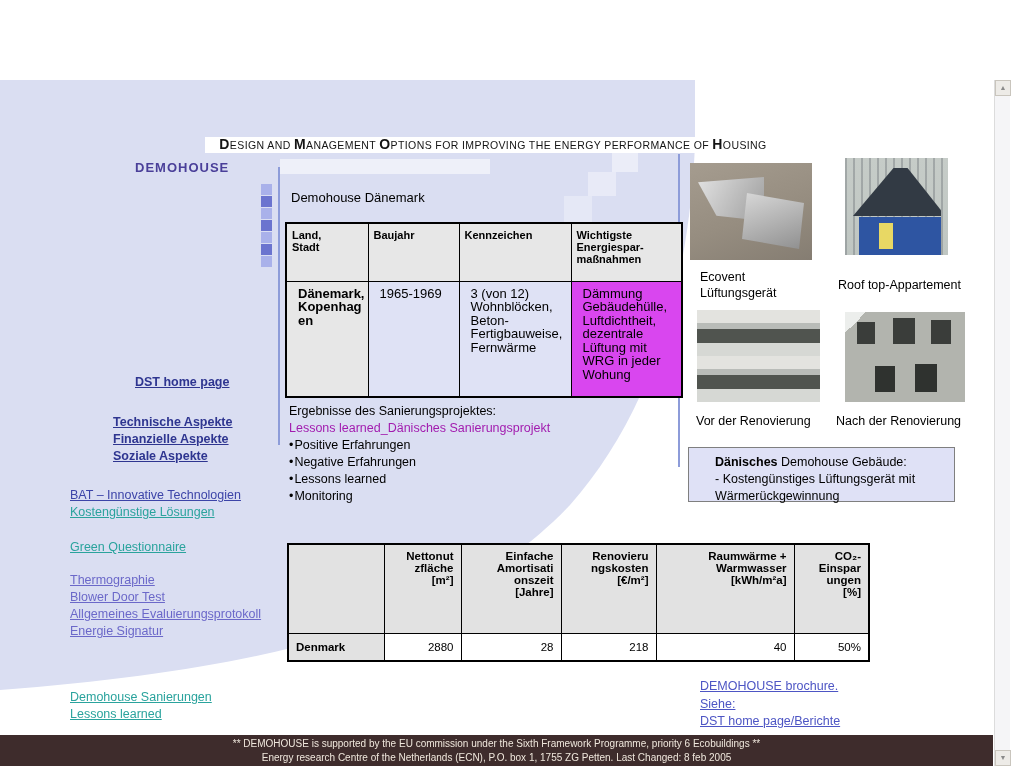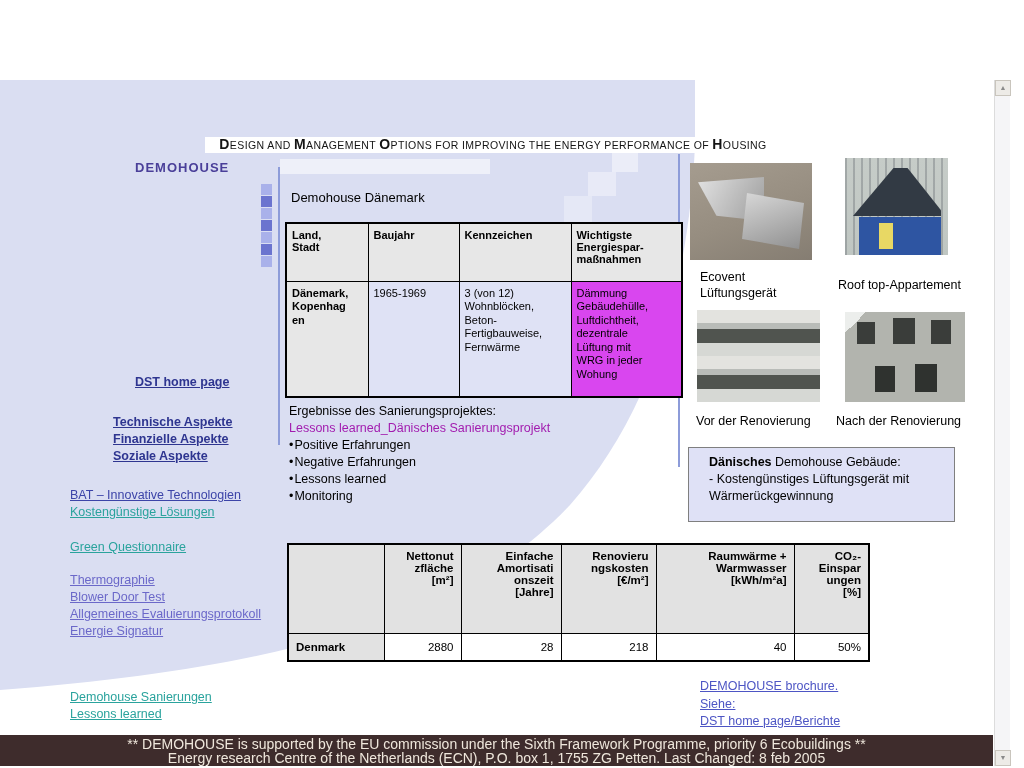--- a/index.html
+++ b/index.html
@@ -55,21 +55,21 @@
   #title-highlight{position:absolute;left:280px;top:159px;width:210px;height:15px;background:rgba(255,255,255,.55);}
 
   
   #main-title{position:absolute;left:287px;top:186px;margin:4px;font-size:13px;font-weight:normal;}
 
   
   table{border-collapse:collapse;table-layout:fixed;background:#fff;}
   th,td{border:1px solid #000;vertical-align:top;white-space:pre-line;overflow:hidden;}
   #table1{position:absolute;left:285px;top:222px;width:396px;border:2px solid #000;}
   #table1 th{background:#e7e7e7;font-size:11px;font-weight:bold;text-align:left;padding:5px 5px;height:58px;}
-  #table1 td{font-size:11px;padding:5px 5px;height:116px;line-height:13.5px;margin-top:12px;}
+  #table1 td{font-size:13px;padding:5px 11px;height:116px;line-height:13.5px;margin-top:12px;}
   #table1 td:nth-child(1){background:#e7e7e7;font-weight:bold;}
   #table1 td:nth-child(2),#table1 td:nth-child(3){background:#dfe2f5;}
   #table1 td:nth-child(4){background:#d946ef;}
 
   #table2{position:absolute;left:287px;top:543px;width:581px;border:2px solid #000;}
   #table2 th{background:#e2e2e2;font-size:11.5px;font-weight:bold;text-align:right;padding:5px 7px;height:89px;}
   #table2 td{font-size:11.5px;padding:4px 7px;height:28px;text-align:right;vertical-align:middle;}
   #table2 td:nth-child(1){background:#e2e2e2;font-weight:bold;text-align:left;}
 
   
@@ -104,42 +104,42 @@
         linear-gradient(#2f322f,#2f322f) 70px 52px/22px 28px no-repeat,
         linear-gradient(135deg,#eceeec 0 10%,rgba(0,0,0,0) 10%),
         #b2b4ae;}
   .caption{position:absolute;font-size:12.5px;line-height:16px;white-space:pre-line;}
   #cap-ecovent{left:700px;top:269px;}
   #cap-rooftop{left:838px;top:277px;}
   #cap-before{left:696px;top:413px;}
   #cap-after{left:836px;top:413px;}
 
   
-  #info-box{position:absolute;left:688px;top:447px;width:267px;height:75px;background:#dfe1f6;
-            border:1px solid #7f7f7f;padding:6px 20px;font-size:12.5px;line-height:17px;white-space:pre-line;}
+  #info-box{position:absolute;left:688px;top:447px;width:267px;height:55px;background:#dfe1f6;
+            border:1px solid #7f7f7f;padding:6px 26px;font-size:12.5px;line-height:17px;white-space:pre-line;}
   #info-box .lead{font-weight:bold;}
 
   
   .slink{display:block;font-size:12.5px;line-height:17px;text-decoration:underline;cursor:pointer;}
   .navy-bold{color:#2e3590;font-weight:bold;}
   .navy{color:#3c44a8;}
   .teal{color:#2aa39d;}
   .purple{color:#6b68c9;}
   #sb0{position:absolute;left:135px;top:374px;}
   #sb1{position:absolute;left:113px;top:414px;}
   #sb2{position:absolute;left:70px;top:487px;}
   #sb3{position:absolute;left:70px;top:539px;}
   #sb4{position:absolute;left:70px;top:572px;}
   #sb5{position:absolute;left:70px;top:689px;}
   #bottom-links{position:absolute;left:700px;top:678px;}
   #bottom-links .slink{color:#4d55c4;font-weight:normal;line-height:17.5px;}
 
   
   #footer{position:absolute;left:0;top:735px;width:993px;height:31px;background:#3e2c2c;
-          color:#efe7dc;font-size:14px;line-height:14px;text-align:center;padding-top:2px;}
+          color:#efe7dc;font-size:10px;line-height:14px;text-align:center;padding-top:2px;}
 
   
   #scrollbar{position:absolute;left:994px;top:80px;width:16px;height:686px;background:#f5f5f7;
              border-left:1px solid #dcdcdc;}
   .scroll-btn{position:absolute;left:0;width:16px;height:16px;background:#edebe7;border:1px solid #c9c5bd;
               font-size:7px;color:#8a8a8a;text-align:center;line-height:14px;cursor:pointer;}
   #scroll-up{top:0;}
   #scroll-down{bottom:0;}
 </style>
 </head>

